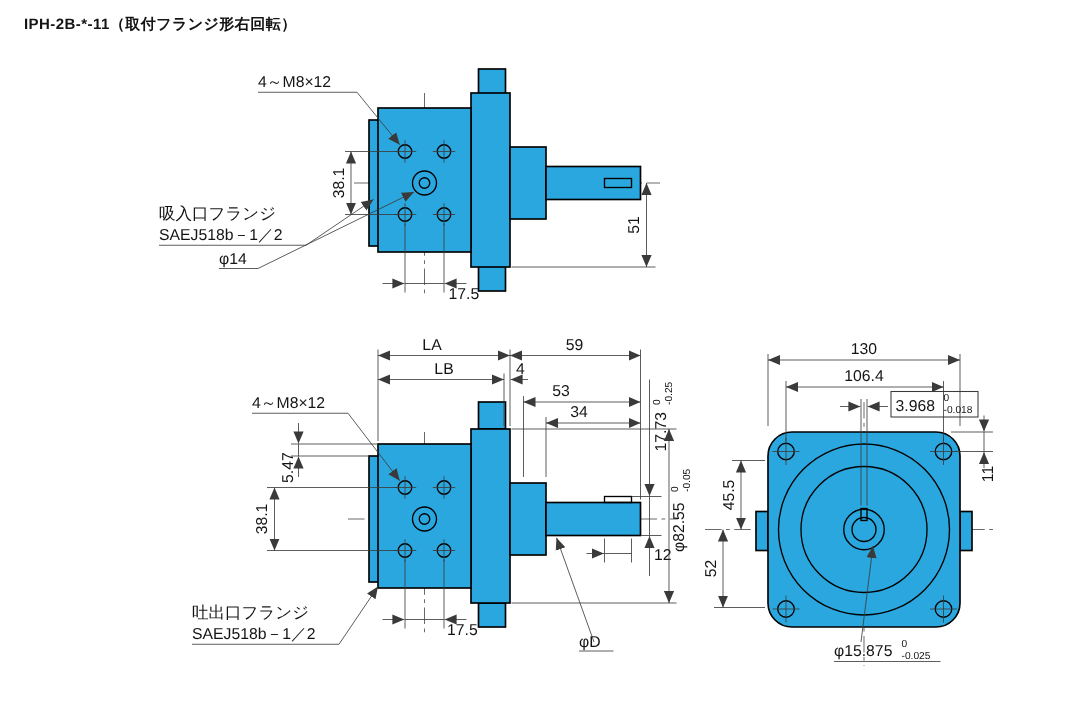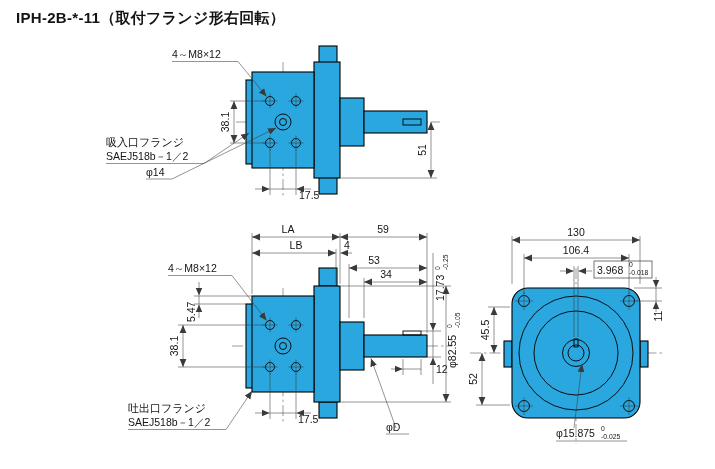--- a/index.html
+++ b/index.html
@@ -1,21 +1,21 @@
 <!DOCTYPE html>
 <html style="--pump-fill: #2AA7DE; --outline: #000000; --dim-line: #3a3a3a; --text: #141414; --background: #ffffff;"><head>
 <meta charset="utf-8">
 <style>
   :root{
     --pump-fill:#2AA7DE; --outline:#000000; --dim-line:#3a3a3a; --text:#141414; --background:#ffffff;
   }
   html,body{margin:0;padding:0;}
   body{background:var(--background); font-family:"Liberation Sans",sans-serif;}
   .page{position:relative;width:715px;height:469px;background:var(--background);overflow:hidden;}
-  .title{position:absolute;left:16px;top:9px;font-size:15px;font-weight:600;color:var(--text);letter-spacing:.3px;}
+  .title{position:absolute;left:16px;top:9px;font-size:10px;font-weight:600;color:var(--text);letter-spacing:.3px;}
   svg{position:absolute;left:0;top:0;}
   svg text{font-family:"Liberation Sans",sans-serif;font-size:10.5px;fill:var(--text);}
   svg text.jp{font-size:11px;}
   svg text.tol{font-size:6.8px;}
   .body{fill:var(--pump-fill);stroke:var(--outline);stroke-width:1.1;}
   .feat{fill:none;stroke:var(--outline);stroke-width:0.9;}
   .ext{fill:none;stroke:var(--dim-line);stroke-width:0.55;}
   .dim{fill:none;stroke:var(--dim-line);stroke-width:0.55;}
   .boxd{fill:none;stroke:var(--dim-line);stroke-width:0.7;}
   .cl{fill:none;stroke:#4a4a4a;stroke-width:0.55;stroke-dasharray:11 3 2.5 3;}

